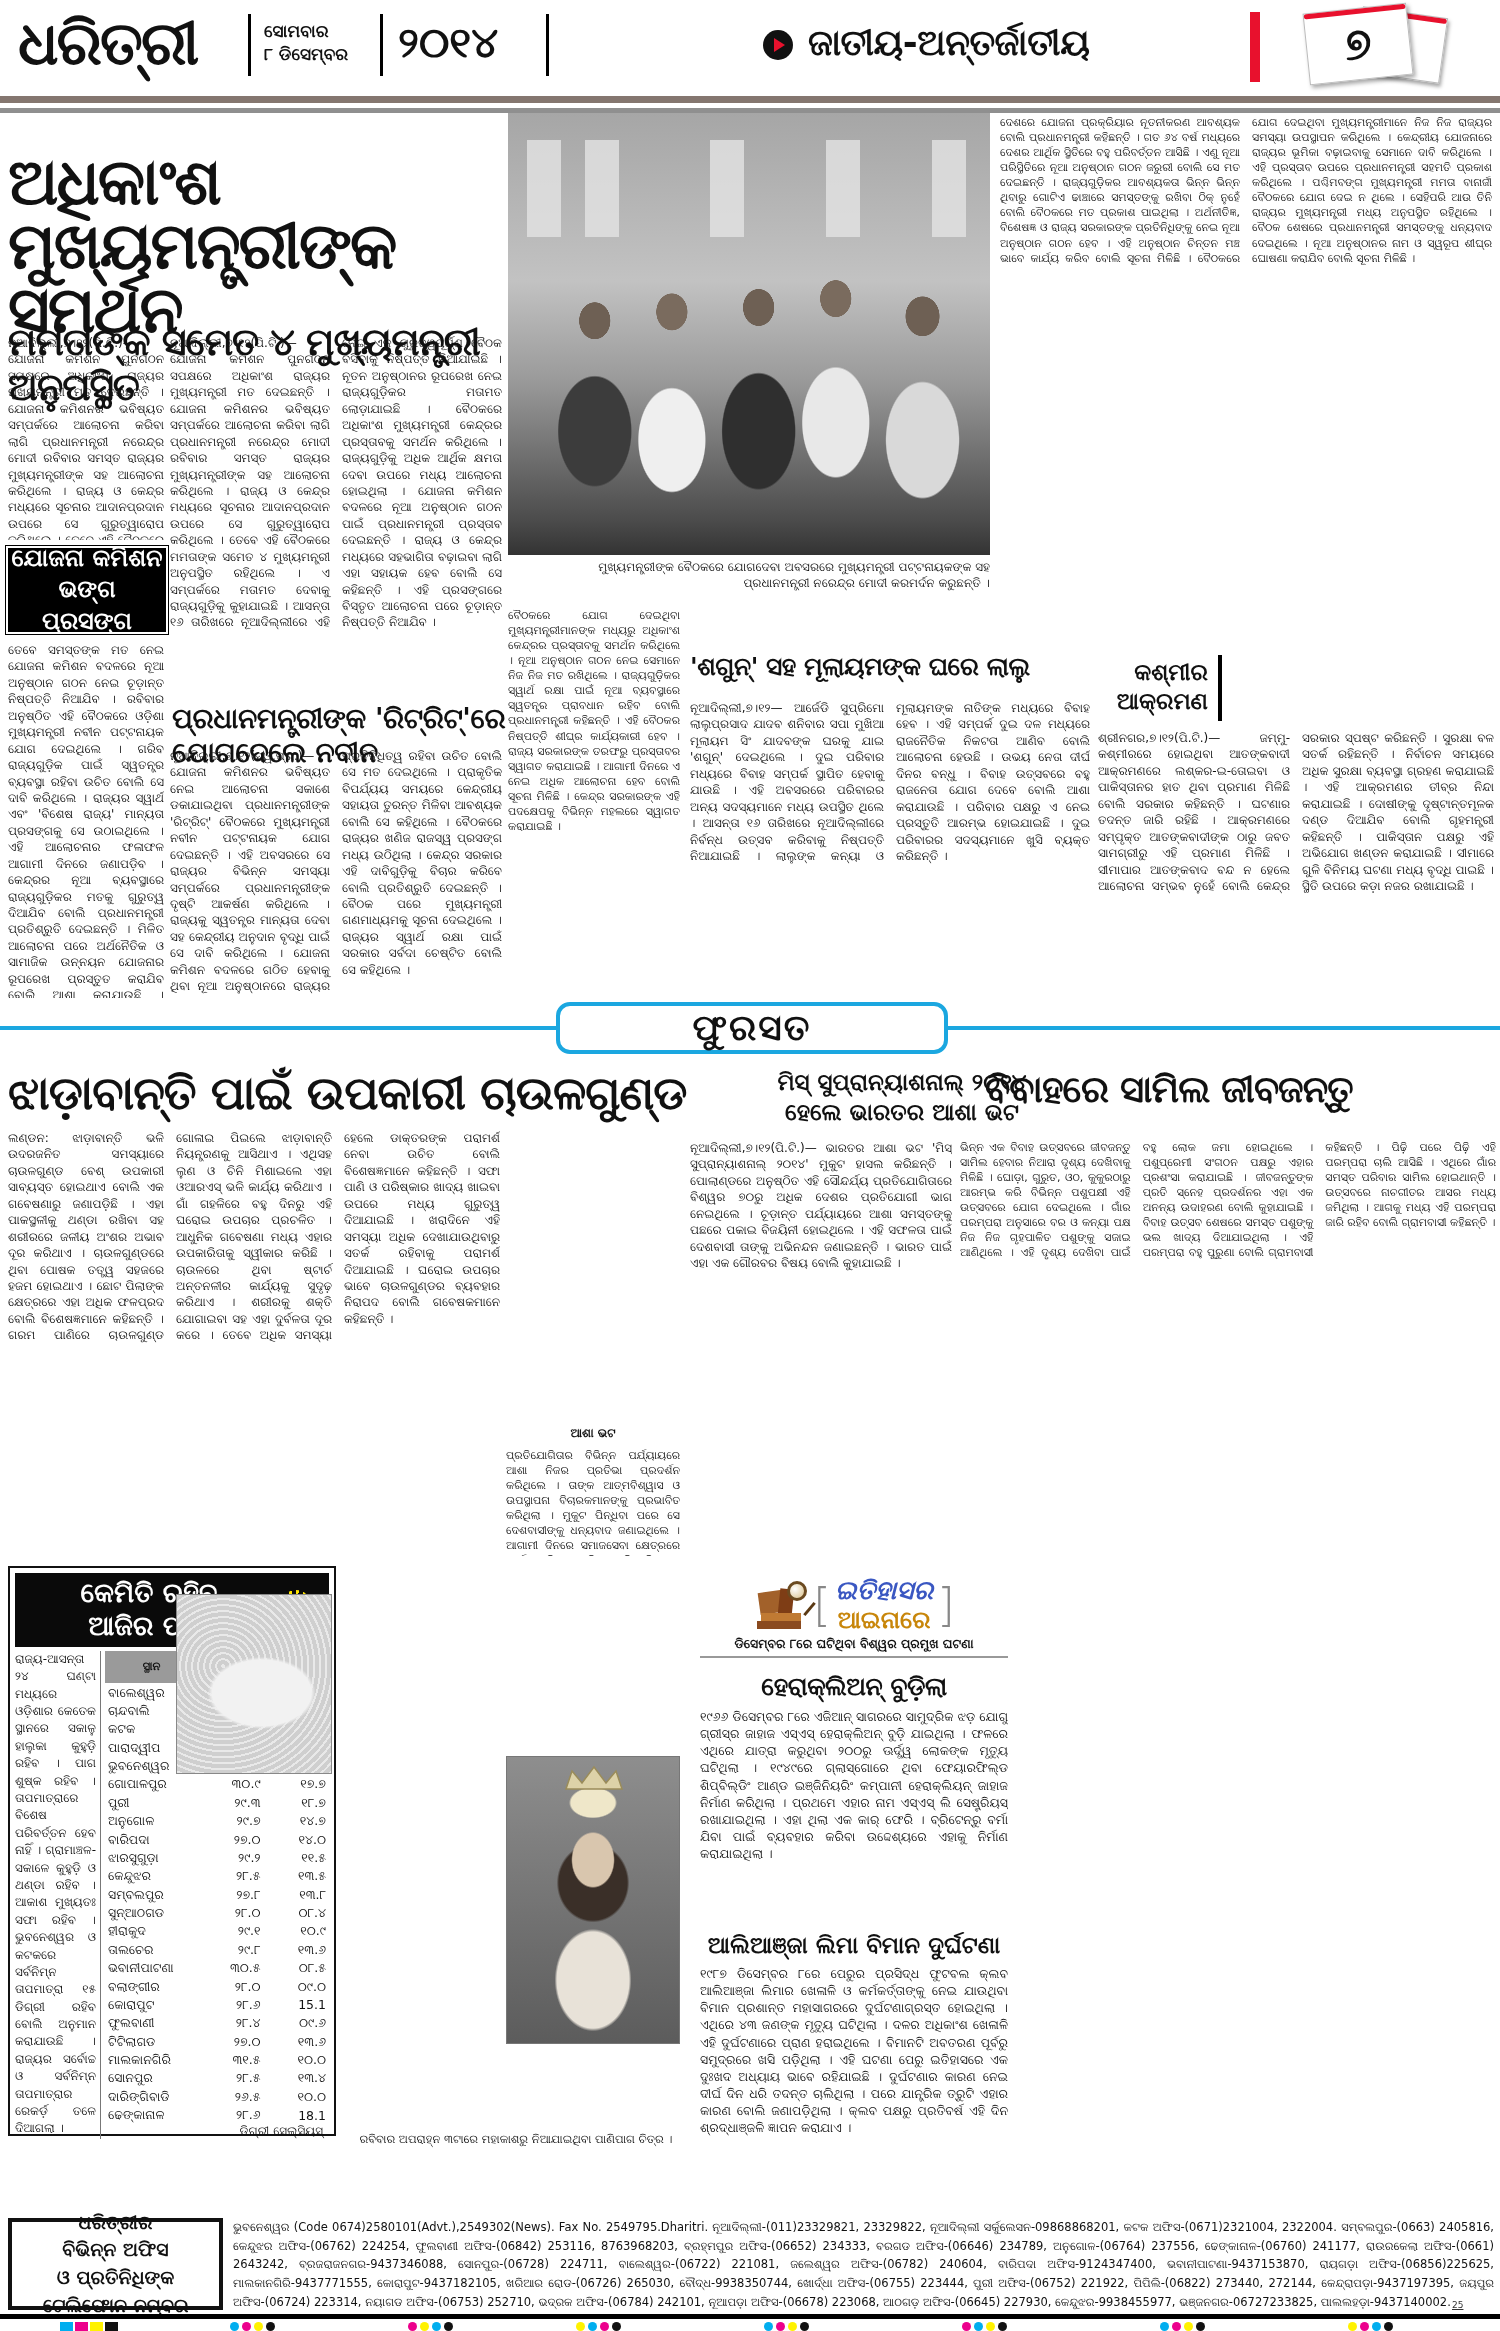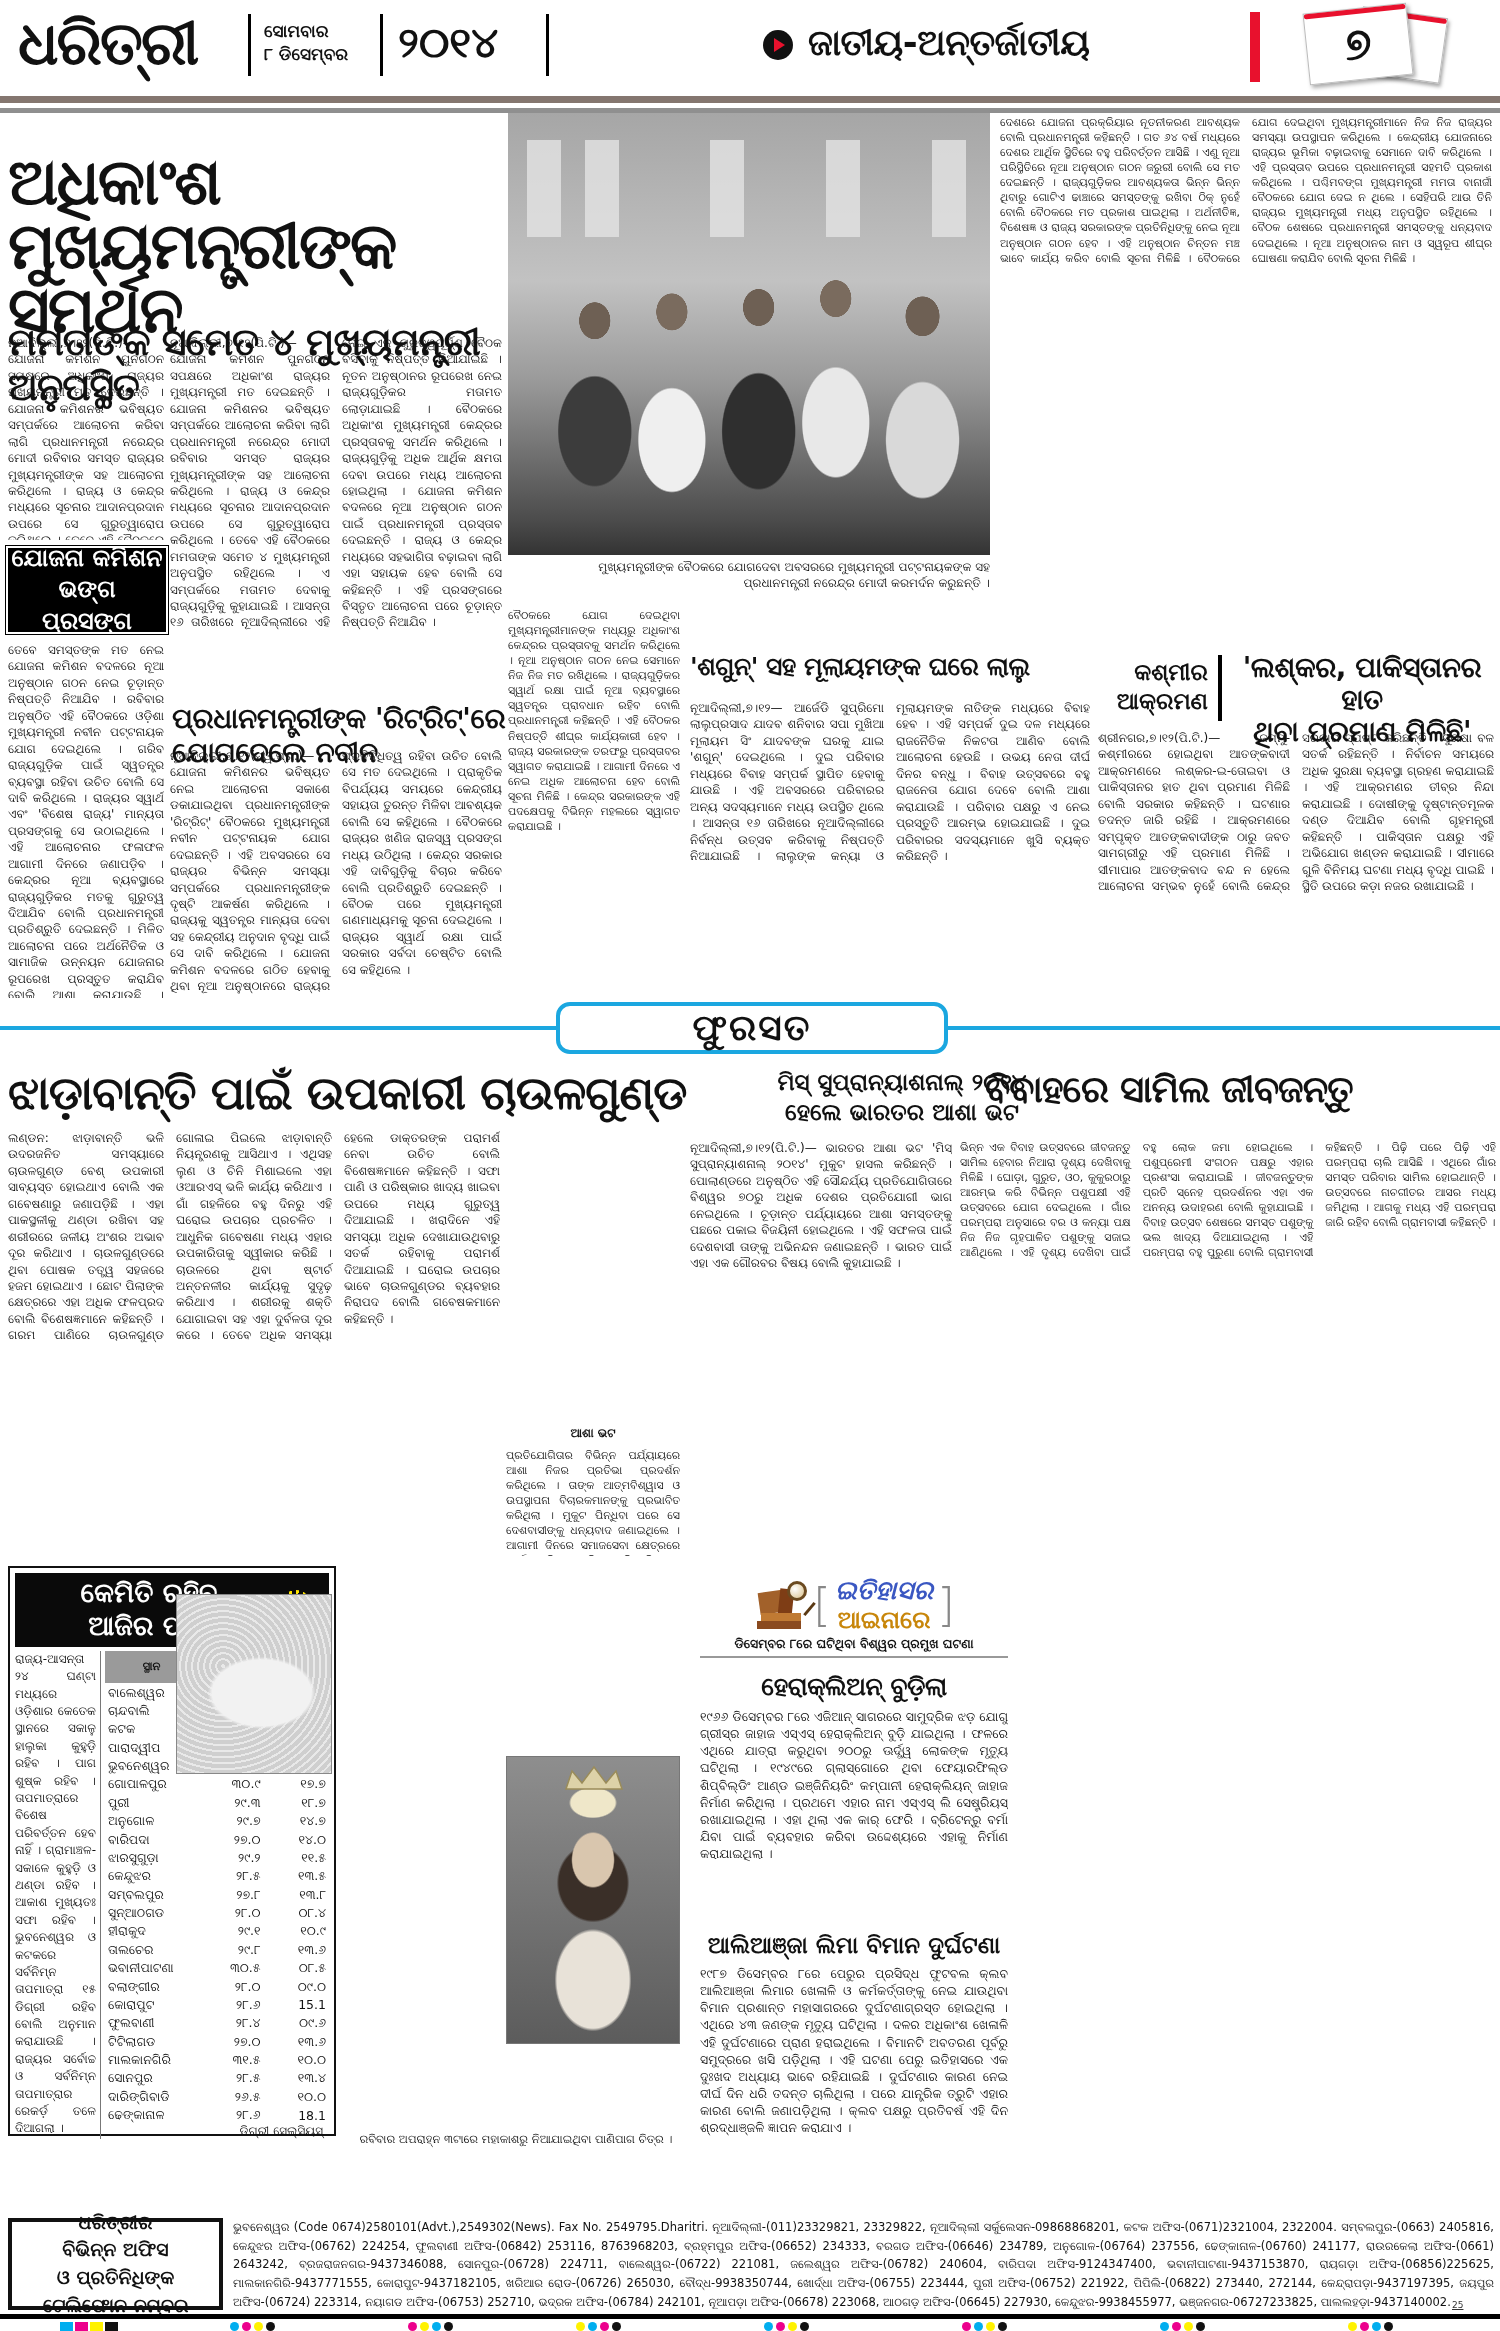--- a/index.html
+++ b/index.html
@@ -165,24 +165,20 @@
   <div class="abs bt small" style="left:508px;top:608px;width:172px;height:390px;">ବୈଠକରେ ଯୋଗ ଦେଇଥିବା ମୁଖ୍ୟମନ୍ତ୍ରୀମାନଙ୍କ ମଧ୍ୟରୁ ଅଧିକାଂଶ କେନ୍ଦ୍ରର ପ୍ରସ୍ତାବକୁ ସମର୍ଥନ କରିଥିଲେ । ନୂଆ ଅନୁଷ୍ଠାନ ଗଠନ ନେଇ ସେମାନେ ନିଜ ନିଜ ମତ ରଖିଥିଲେ । ରାଜ୍ୟଗୁଡ଼ିକର ସ୍ୱାର୍ଥ ରକ୍ଷା ପାଇଁ ନୂଆ ବ୍ୟବସ୍ଥାରେ ସ୍ୱତନ୍ତ୍ର ପ୍ରାବଧାନ ରହିବ ବୋଲି ପ୍ରଧାନମନ୍ତ୍ରୀ କହିଛନ୍ତି । ଏହି ବୈଠକର ନିଷ୍ପତ୍ତି ଶୀଘ୍ର କାର୍ଯ୍ୟକାରୀ ହେବ । ରାଜ୍ୟ ସରକାରଙ୍କ ତରଫରୁ ପ୍ରସ୍ତାବର ସ୍ୱାଗତ କରାଯାଇଛି । ଆଗାମୀ ଦିନରେ ଏ ନେଇ ଅଧିକ ଆଲୋଚନା ହେବ ବୋଲି ସୂଚନା ମିଳିଛି । କେନ୍ଦ୍ର ସରକାରଙ୍କ ଏହି ପଦକ୍ଷେପକୁ ବିଭିନ୍ନ ମହଲରେ ସ୍ୱାଗତ କରାଯାଇଛି ।</div>
 
   <div class="abs h26" style="left:690px;top:652px;width:400px;">'ଶଗୁନ୍' ସହ ମୂଲାୟମଙ୍କ ଘରେ ଲାଲୁ</div>
   <div class="abs bt cols2" style="left:690px;top:700px;width:400px;height:298px;">ନୂଆଦିଲ୍ଲୀ,୭।୧୨— ଆର୍ଜେଡି ସୁପ୍ରିମୋ ଲାଲୁପ୍ରସାଦ ଯାଦବ ଶନିବାର ସପା ମୁଖିଆ ମୂଲାୟମ ସିଂ ଯାଦବଙ୍କ ଘରକୁ ଯାଇ 'ଶଗୁନ୍' ଦେଇଥିଲେ । ଦୁଇ ପରିବାର ମଧ୍ୟରେ ବିବାହ ସମ୍ପର୍କ ସ୍ଥାପିତ ହେବାକୁ ଯାଉଛି । ଏହି ଅବସରରେ ପରିବାରର ଅନ୍ୟ ସଦସ୍ୟମାନେ ମଧ୍ୟ ଉପସ୍ଥିତ ଥିଲେ । ଆସନ୍ତା ୧୬ ତାରିଖରେ ନୂଆଦିଲ୍ଲୀରେ ନିର୍ବନ୍ଧ ଉତ୍ସବ କରିବାକୁ ନିଷ୍ପତ୍ତି ନିଆଯାଇଛି । ଲାଲୁଙ୍କ କନ୍ୟା ଓ ମୂଲାୟମଙ୍କ ନାତିଙ୍କ ମଧ୍ୟରେ ବିବାହ ହେବ । ଏହି ସମ୍ପର୍କ ଦୁଇ ଦଳ ମଧ୍ୟରେ ରାଜନୈତିକ ନିକଟତା ଆଣିବ ବୋଲି ଆଲୋଚନା ହେଉଛି । ଉଭୟ ନେତା ଦୀର୍ଘ ଦିନର ବନ୍ଧୁ । ବିବାହ ଉତ୍ସବରେ ବହୁ ରାଜନେତା ଯୋଗ ଦେବେ ବୋଲି ଆଶା କରାଯାଉଛି । ପରିବାର ପକ୍ଷରୁ ଏ ନେଇ ପ୍ରସ୍ତୁତି ଆରମ୍ଭ ହୋଇଯାଇଛି । ଦୁଇ ପରିବାରର ସଦସ୍ୟମାନେ ଖୁସି ବ୍ୟକ୍ତ କରିଛନ୍ତି ।</div>
 
   <div class="abs h24" style="left:1098px;top:658px;width:110px;text-align:right;line-height:1.25;">
     <div>କଶ୍ମୀର</div>
     <div>ଆକ୍ରମଣ</div>
   </div>
   <div class="abs vbar" style="left:1218px;top:655px;width:4px;height:66px;"></div>
-  <div class="abs h28 ctr" style="left:1228px;top:652px;width:268px;line-height:1.15;">
-    <div>'ଲଶ୍କର, ପାକିସ୍ତାନର ହାତ</div>
-    <div>ଥିବା ପ୍ରମାଣ ମିଳିଛି'</div>
-  </div>
   <div class="abs bt cols2" style="left:1098px;top:730px;width:396px;height:268px;">ଶ୍ରୀନଗର,୭।୧୨(ପି.ଟି.)— ଜମ୍ମୁ-କଶ୍ମୀରରେ ହୋଇଥିବା ଆତଙ୍କବାଦୀ ଆକ୍ରମଣରେ ଲଶ୍କର-ଇ-ତୋଇବା ଓ ପାକିସ୍ତାନର ହାତ ଥିବା ପ୍ରମାଣ ମିଳିଛି ବୋଲି ସରକାର କହିଛନ୍ତି । ଘଟଣାର ତଦନ୍ତ ଜାରି ରହିଛି । ଆକ୍ରମଣରେ ସମ୍ପୃକ୍ତ ଆତଙ୍କବାଦୀଙ୍କ ଠାରୁ ଜବତ ସାମଗ୍ରୀରୁ ଏହି ପ୍ରମାଣ ମିଳିଛି । ସୀମାପାର ଆତଙ୍କବାଦ ବନ୍ଦ ନ ହେଲେ ଆଲୋଚନା ସମ୍ଭବ ନୁହେଁ ବୋଲି କେନ୍ଦ୍ର ସରକାର ସ୍ପଷ୍ଟ କରିଛନ୍ତି । ସୁରକ୍ଷା ବଳ ସତର୍କ ରହିଛନ୍ତି । ନିର୍ବାଚନ ସମୟରେ ଅଧିକ ସୁରକ୍ଷା ବ୍ୟବସ୍ଥା ଗ୍ରହଣ କରାଯାଇଛି । ଏହି ଆକ୍ରମଣର ତୀବ୍ର ନିନ୍ଦା କରାଯାଇଛି । ଦୋଷୀଙ୍କୁ ଦୃଷ୍ଟାନ୍ତମୂଳକ ଦଣ୍ଡ ଦିଆଯିବ ବୋଲି ଗୃହମନ୍ତ୍ରୀ କହିଛନ୍ତି । ପାକିସ୍ତାନ ପକ୍ଷରୁ ଏହି ଅଭିଯୋଗ ଖଣ୍ଡନ କରାଯାଇଛି । ସୀମାରେ ଗୁଳି ବିନିମୟ ଘଟଣା ମଧ୍ୟ ବୃଦ୍ଧି ପାଇଛି । ସ୍ଥିତି ଉପରେ କଡ଼ା ନଜର ରଖାଯାଇଛି ।</div>
 
   <div class="abs fr-line" style="left:0;top:1026px;width:560px;"></div>
   <div class="abs fr-line" style="left:945px;top:1026px;width:555px;"></div>
   <div class="abs fr-box" style="left:556px;top:1002px;width:392px;height:52px;justify-content:center;">
     <span class="fr-label">ଫୁରସତ</span>
   </div>
 
   <div class="abs h46" style="left:8px;top:1066px;width:770px;">ଝାଡ଼ାବାନ୍ତି ପାଇଁ ଉପକାରୀ ଚାଉଳଗୁଣ୍ଡ</div>
   <div class="abs bt cols3" style="left:8px;top:1130px;width:492px;height:426px;">ଲଣ୍ଡନ: ଝାଡ଼ାବାନ୍ତି ଭଳି ଉଦରଜନିତ ସମସ୍ୟାରେ ଚାଉଳଗୁଣ୍ଡ ବେଶ୍ ଉପକାରୀ ସାବ୍ୟସ୍ତ ହୋଇଥାଏ ବୋଲି ଏକ ଗବେଷଣାରୁ ଜଣାପଡ଼ିଛି । ଏହା ପାକସ୍ଥଳୀକୁ ଥଣ୍ଡା ରଖିବା ସହ ଶରୀରରେ ଜଳୀୟ ଅଂଶର ଅଭାବ ଦୂର କରିଥାଏ । ଚାଉଳଗୁଣ୍ଡରେ ଥିବା ପୋଷକ ତତ୍ତ୍ୱ ସହଜରେ ହଜମ ହୋଇଥାଏ । ଛୋଟ ପିଲାଙ୍କ କ୍ଷେତ୍ରରେ ଏହା ଅଧିକ ଫଳପ୍ରଦ ବୋଲି ବିଶେଷଜ୍ଞମାନେ କହିଛନ୍ତି । ଗରମ ପାଣିରେ ଚାଉଳଗୁଣ୍ଡ ଗୋଳାଇ ପିଇଲେ ଝାଡ଼ାବାନ୍ତି ନିୟନ୍ତ୍ରଣକୁ ଆସିଥାଏ । ଏଥିସହ ଲୁଣ ଓ ଚିନି ମିଶାଇଲେ ଏହା ଓଆରଏସ୍ ଭଳି କାର୍ଯ୍ୟ କରିଥାଏ । ଗାଁ ଗହଳିରେ ବହୁ ଦିନରୁ ଏହି ଘରୋଇ ଉପଚାର ପ୍ରଚଳିତ । ଆଧୁନିକ ଗବେଷଣା ମଧ୍ୟ ଏହାର ଉପକାରିତାକୁ ସ୍ୱୀକାର କରିଛି । ଚାଉଳରେ ଥିବା ଷ୍ଟାର୍ଚ ଅନ୍ତନଳୀର କାର୍ଯ୍ୟକୁ ସୁଦୃଢ଼ କରିଥାଏ । ଶରୀରକୁ ଶକ୍ତି ଯୋଗାଇବା ସହ ଏହା ଦୁର୍ବଳତା ଦୂର କରେ । ତେବେ ଅଧିକ ସମସ୍ୟା ହେଲେ ଡାକ୍ତରଙ୍କ ପରାମର୍ଶ ନେବା ଉଚିତ ବୋଲି ବିଶେଷଜ୍ଞମାନେ କହିଛନ୍ତି । ସଫା ପାଣି ଓ ପରିଷ୍କାର ଖାଦ୍ୟ ଖାଇବା ଉପରେ ମଧ୍ୟ ଗୁରୁତ୍ୱ ଦିଆଯାଇଛି । ଖରାଦିନେ ଏହି ସମସ୍ୟା ଅଧିକ ଦେଖାଯାଉଥିବାରୁ ସତର୍କ ରହିବାକୁ ପରାମର୍ଶ ଦିଆଯାଇଛି । ଘରୋଇ ଉପଚାର ଭାବେ ଚାଉଳଗୁଣ୍ଡର ବ୍ୟବହାର ନିରାପଦ ବୋଲି ଗବେଷକମାନେ କହିଛନ୍ତି ।</div>

